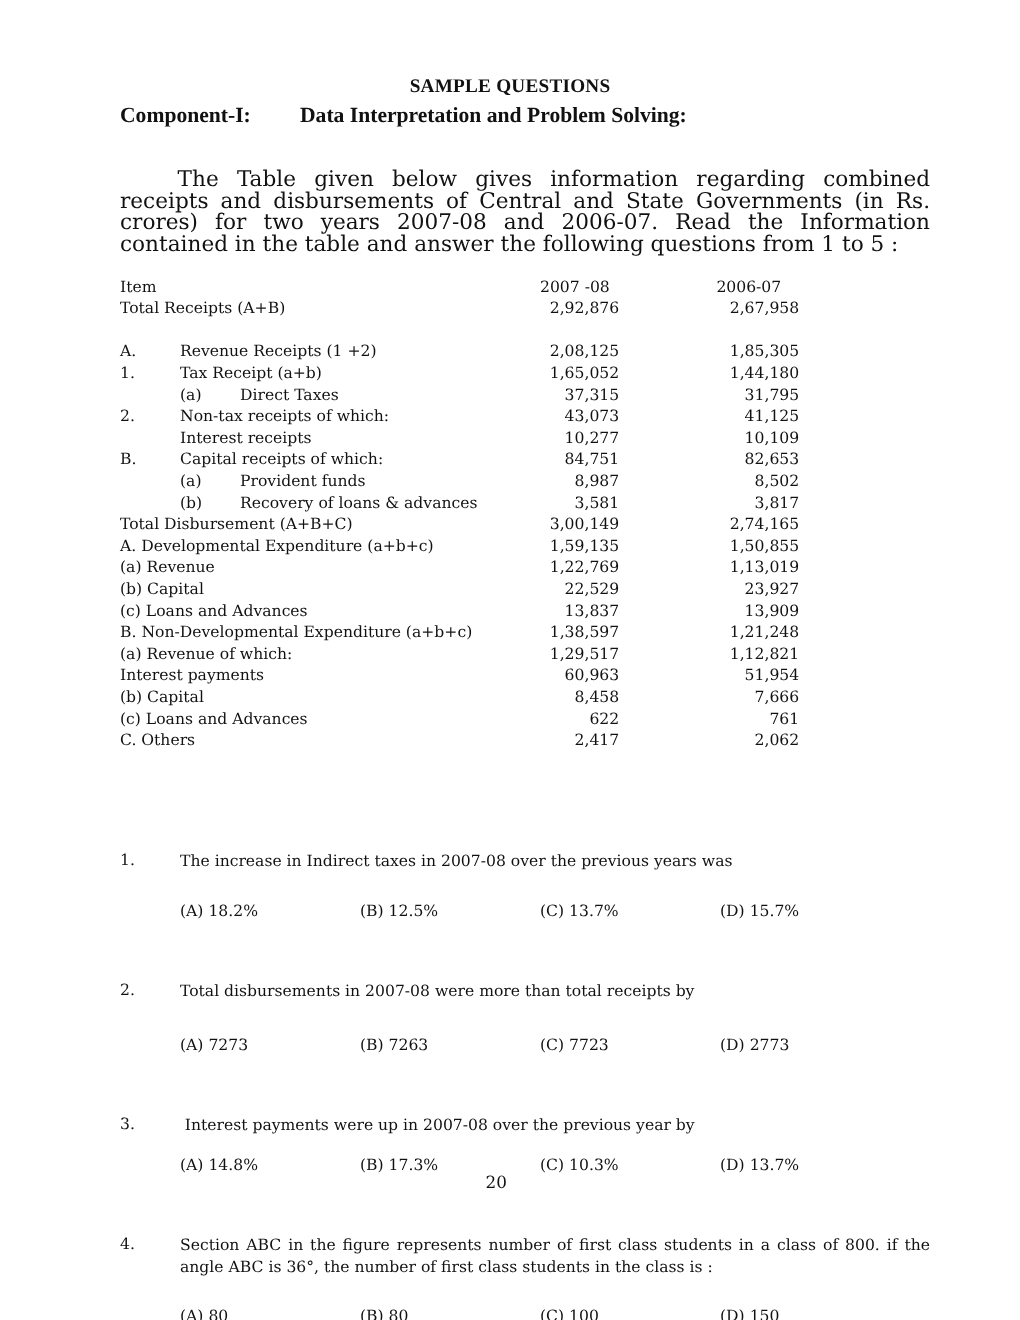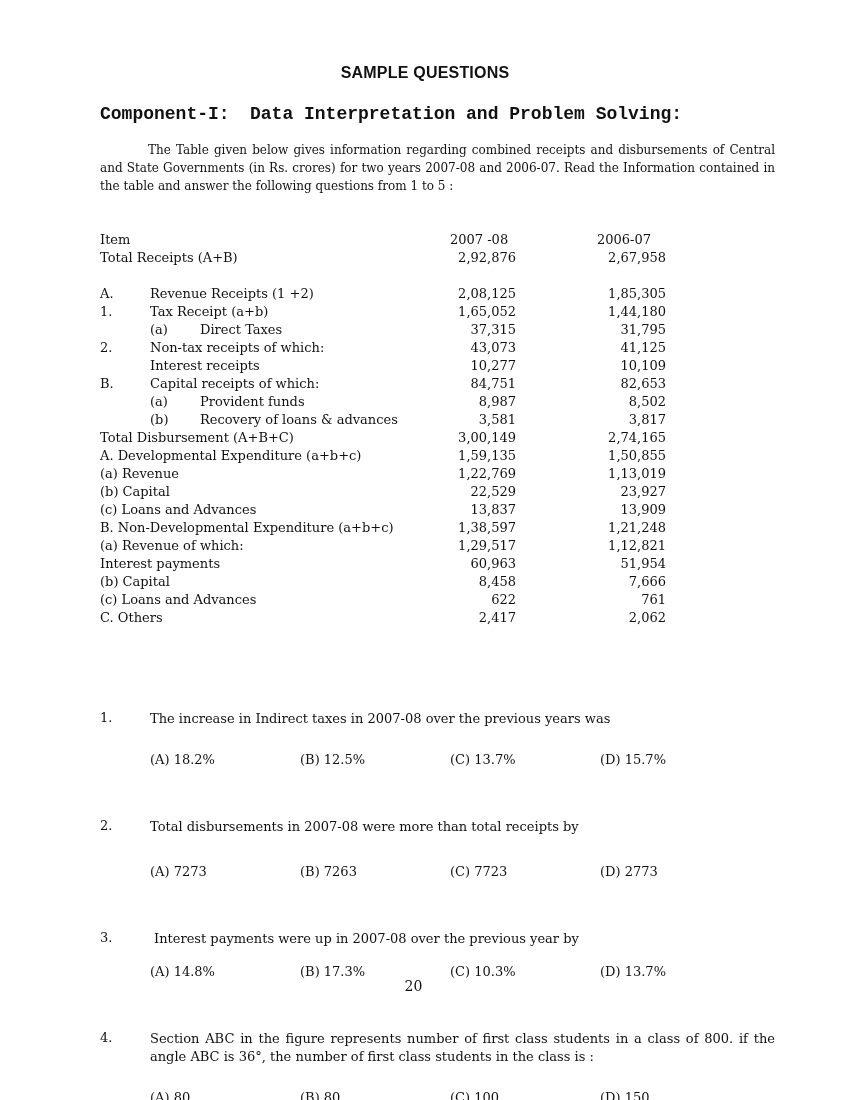--- a/index.html
+++ b/index.html
@@ -1,20 +1,20 @@
 <!DOCTYPE html>
 <html><head>
   <meta charset="utf-8">
   <style>
     html, body { margin: 0; padding: 0; background: #ffffff; }
     body { width: 850px; height: 1100px; position: relative; color: #111; font-family: "DejaVu Serif", serif; }
-    .title { position: absolute; left: 0; width: 850px; top: 64px; text-align: center; font-family: Liberation Sans, sans-serif; font-weight: bold; font-size: 16px; letter-spacing: 0.2px; }
-    .component { position: absolute; left: 100px; top: 104px; font-family: Liberation Mono, monospace; font-weight: bold; font-size: 18px; }
+    .title { position: absolute; left: 0; width: 850px; top: 64px; text-align: center; font-family: Liberation Serif, serif; font-weight: bold; font-size: 16px; letter-spacing: 0.2px; }
+    .component { position: absolute; left: 100px; top: 86px; font-family: Liberation Serif, serif; font-weight: bold; font-size: 18px; }
     .component .c2 { position: absolute; left: 150px; white-space: nowrap; }
-    .intro { position: absolute; left: 100px; top: 141px; width: 675px; font-size: 12px; line-height: 18px; text-align: justify; text-indent: 48px; }
+    .intro { position: absolute; left: 100px; top: 141px; width: 675px; font-size: 18px; line-height: 18px; text-align: justify; text-indent: 48px; }
     .table { position: absolute; left: 100px; top: 231px; width: 600px; font-size: 13px; }
     .row { position: relative; height: 18px; line-height: 18px; white-space: nowrap; }
     .row.gap { height: 18px; }
     .row .lbl { position: absolute; left: 0; }
     .row .v1 { position: absolute; right: 184px; text-align: right; }
     .row .v2 { position: absolute; right: 34px; text-align: right; }
     .row .hdr1 { position: absolute; left: 350px; }
     .row .hdr2 { position: absolute; left: 497px; }
     .mk { display: inline-block; width: 50px; }
     .qs { position: absolute; left: 100px; top: 662px; width: 675px; font-size: 13px; }

